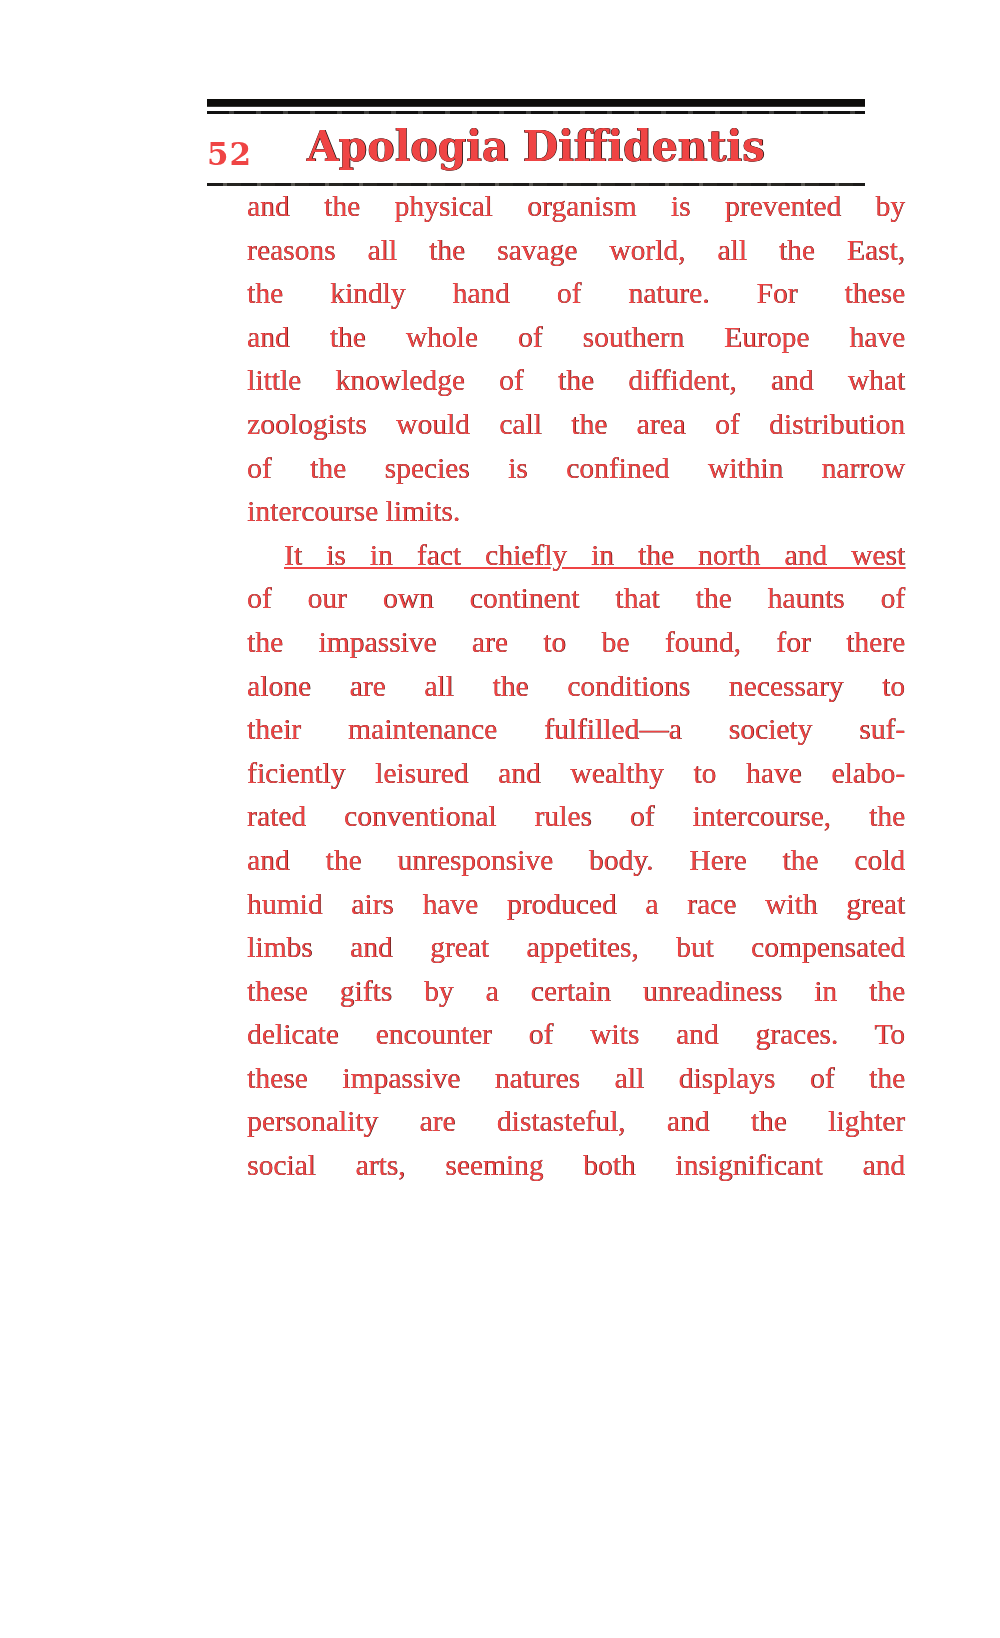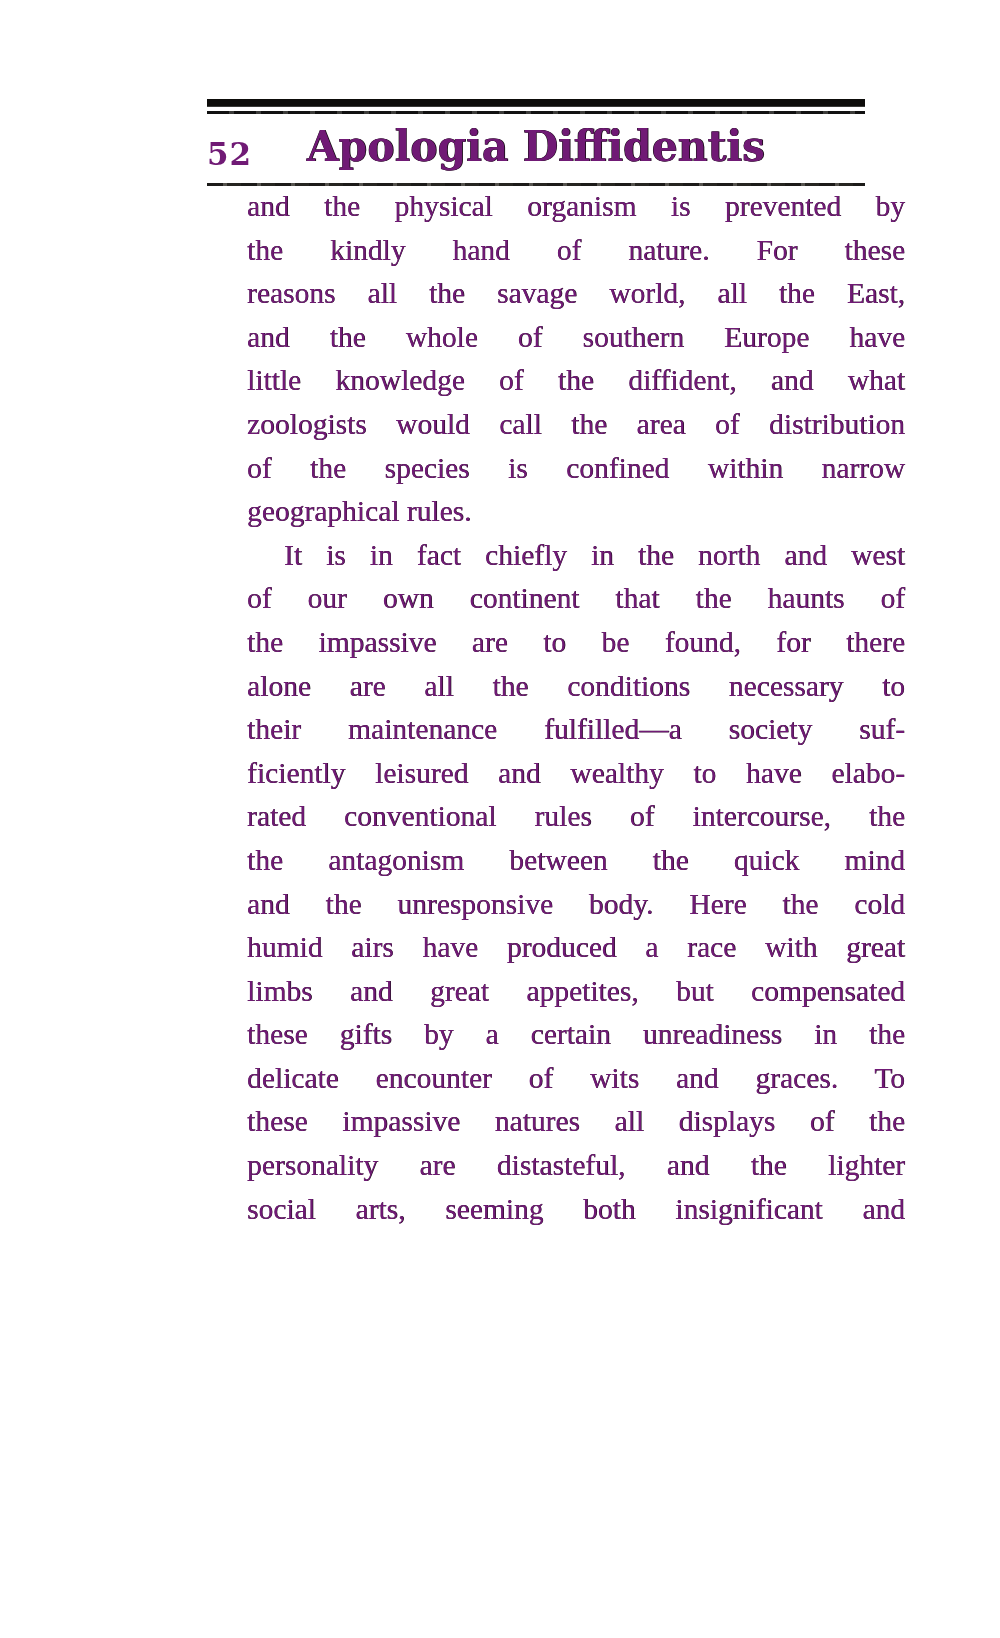--- a/index.html
+++ b/index.html
@@ -7,21 +7,21 @@
     padding: 0;
     background: #ffffff;
   }
   .page {
     position: relative;
     width: 1000px;
     height: 1638px;
     background: #ffffff;
     overflow: hidden;
     font-family: "Liberation Serif", serif;
-    color: #701a75;
+    color: #ef4444;
   }
   .content {
     position: absolute;
     left: 207px;
     top: 0;
     width: 658px;
   }
   .rule-thick {
     position: absolute;
     left: 0;
@@ -89,20 +89,21 @@
     text-align-last: justify;
     white-space: normal;
     height: 43.6px;
     overflow: visible;
   }
   .ln.end {
     text-align-last: left;
   }
   .ln.indent {
     padding-left: 37px;
+    text-decoration: underline;
   }
 </style>
 </head>
 <body>
 
 <div class="page">
   <div class="content">
 
     <div class="rule-thick"></div>
     <div class="rule-thin"></div>
@@ -110,36 +111,35 @@
     <div class="running-header">
       <span class="page-number">52</span>
       <span class="header-title">Apologia Diffidentis</span>
     </div>
 
     <div class="rule-header"></div>
 
     <div class="body-text">
 
       <div class="ln">and the physical organism is prevented by</div>
+      <div class="ln">reasons all the savage world, all the East,</div>
       <div class="ln">the kindly hand of nature.  For these</div>
-      <div class="ln">reasons all the savage world, all the East,</div>
       <div class="ln">and the whole of southern Europe have</div>
       <div class="ln">little knowledge of the diffident, and what</div>
       <div class="ln">zoologists would call the area of distribution</div>
       <div class="ln">of the species is confined within narrow</div>
-      <div class="ln end">geographical rules.</div>
+      <div class="ln end">intercourse limits.</div>
 
       <div class="ln indent">It is in fact chiefly in the north and west</div>
       <div class="ln">of our own continent that the haunts of</div>
       <div class="ln">the impassive are to be found, for there</div>
       <div class="ln">alone are all the conditions necessary to</div>
       <div class="ln">their maintenance fulfilled—a society suf-</div>
       <div class="ln">ficiently leisured and wealthy to have elabo-</div>
       <div class="ln">rated conventional rules of intercourse,  the</div>
-      <div class="ln">the antagonism between the quick mind</div>
       <div class="ln">and the unresponsive body.  Here the cold</div>
       <div class="ln">humid airs have produced a race with great</div>
       <div class="ln">limbs and great appetites, but compensated</div>
       <div class="ln">these gifts by a certain unreadiness in the</div>
       <div class="ln">delicate encounter of wits and graces.  To</div>
       <div class="ln">these impassive natures all displays of the</div>
       <div class="ln">personality are distasteful, and the lighter</div>
       <div class="ln">social arts, seeming both insignificant and</div>
     </div>
 

